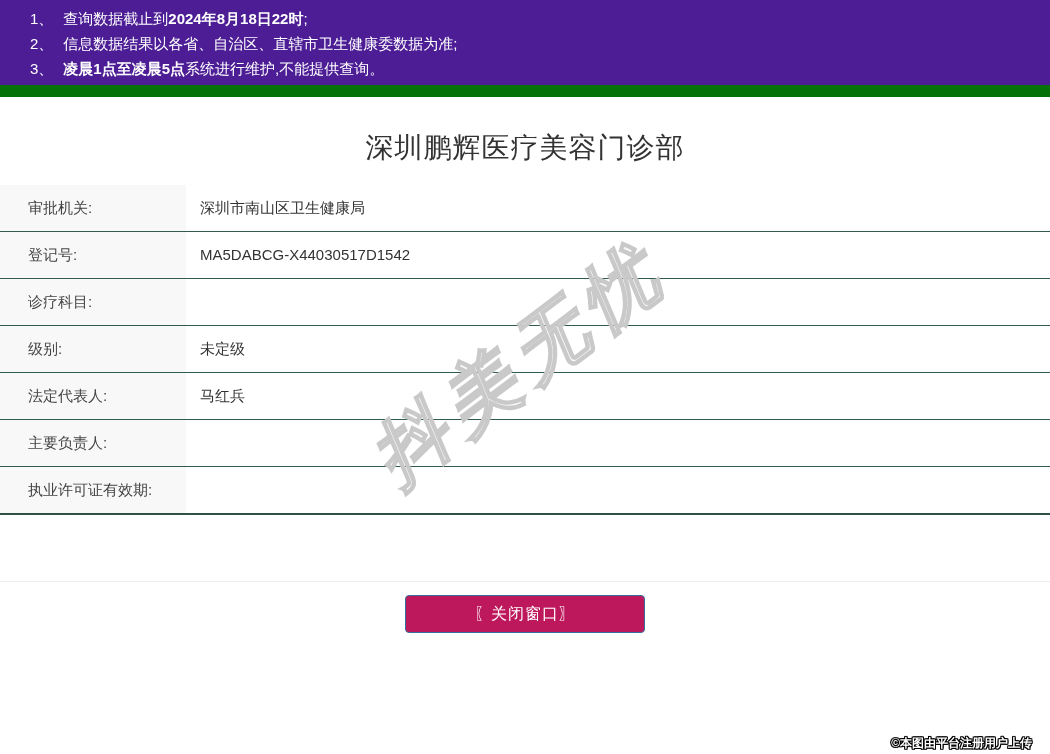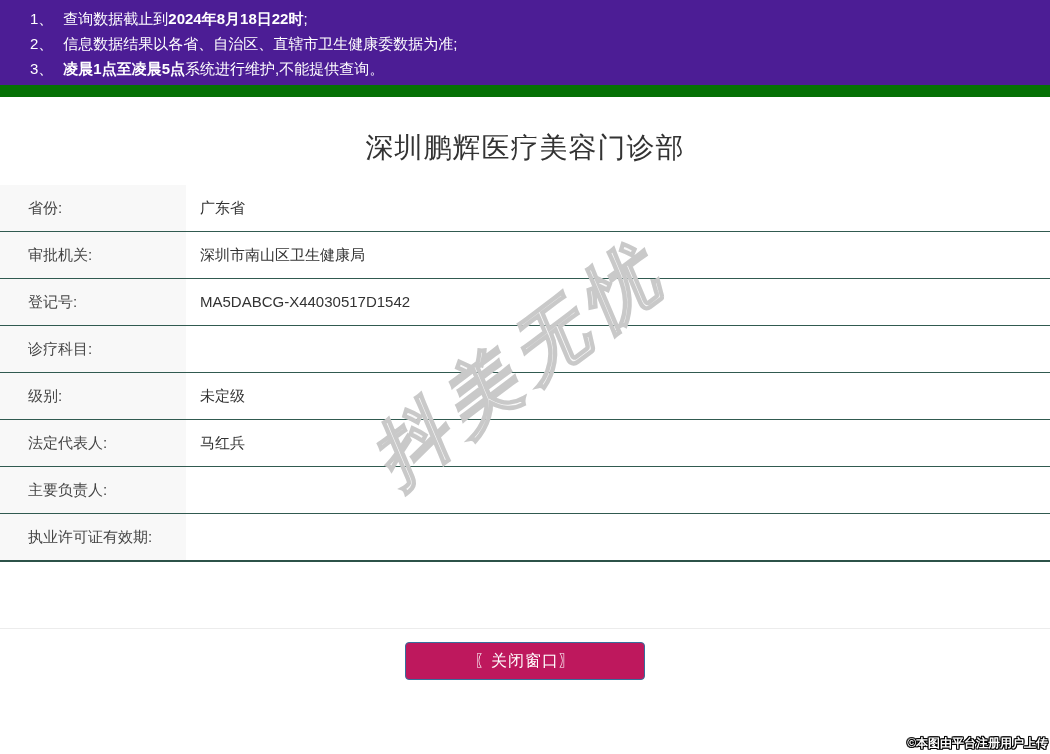--- a/index.html
+++ b/index.html
@@ -41,21 +41,21 @@
     font-family:inherit; cursor:pointer; letter-spacing:1px;
   }
   
   .watermark-diagonal {
     position:absolute; left:305px; top:315px; width:430px; text-align:center;
     font-size:74px; font-weight:bold; font-style:italic; letter-spacing:12px;
     color:rgba(220,220,220,0.18); -webkit-text-stroke:2px #c9c9c9;
     transform:rotate(-37deg); pointer-events:none; white-space:nowrap; z-index:5;
   }
   .watermark-corner {
-    position:absolute; right:2px; bottom:2px; font-size:12px; font-weight:bold;
+    position:absolute; right:18px; bottom:2px; font-size:12px; font-weight:bold;
     color:#fff; z-index:6; pointer-events:none;
     text-shadow:-1px -1px 0 #000, 1px -1px 0 #000, -1px 1px 0 #000, 1px 1px 0 #000, 0 1px 0 #000, 0 -1px 0 #000, 1px 0 0 #000, -1px 0 0 #000;
   }
 </style>
 </head>
 <body>
 
 <header class="banner">
   <div class="notice">
     <span class="num">1、</span><span class="pre">查询数据截止到</span><span class="b">2024年8月18日22时</span><span class="post">;</span>
@@ -64,26 +64,20 @@
     <span class="num">2、</span><span class="pre">信息数据结果以各省、自治区、直辖市卫生健康委数据为准;</span><span class="b"></span><span class="post"></span>
   </div>
   <div class="notice">
     <span class="num">3、</span><span class="pre"></span><span class="b">凌晨1点至凌晨5点</span><span class="post">系统进行维护,不能提供查询。</span>
   </div>
 </header>
 
 <h1 class="page-title">深圳鹏辉医疗美容门诊部</h1>
 
 <div class="info-table">
-  <div class="row">
-    <div class="cell-label">省份:</div>
-    <div class="cell-value">
-        <div class="value-text">广东省</div>
-      </div>
-  </div>
   <div class="row">
     <div class="cell-label">审批机关:</div>
     <div class="cell-value">
         <div class="value-text">深圳市南山区卫生健康局</div>
       </div>
   </div>
   <div class="row">
     <div class="cell-label">登记号:</div>
     <div class="cell-value">
         <div class="value-text">MA5DABCG-X44030517D1542</div>

